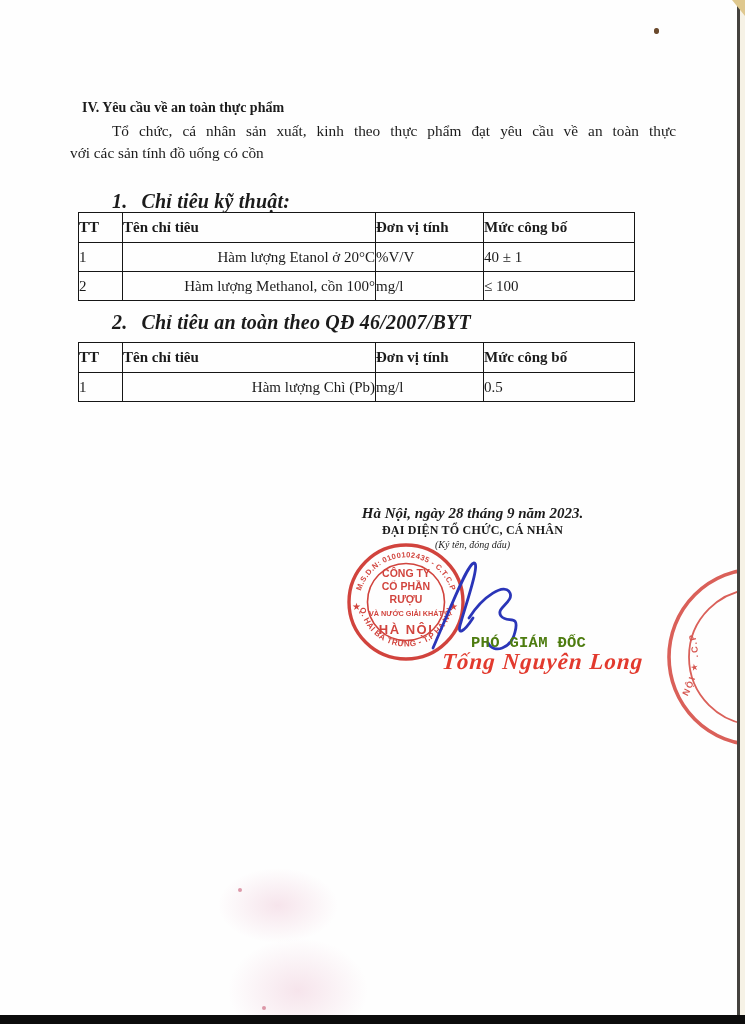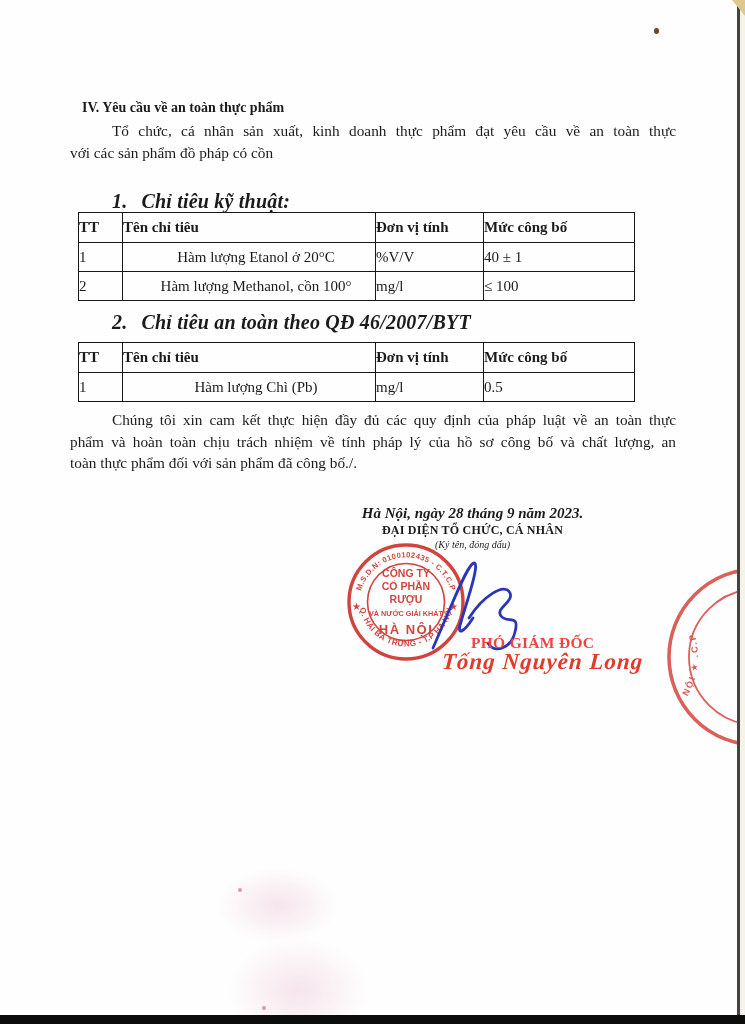--- a/index.html
+++ b/index.html
@@ -41,34 +41,35 @@
   }
   .t1 { top: 212px; }
   .t2 { top: 342px; }
   table.spec td, table.spec th {
     border: 1.6px solid #161616;
     height: 29px; vertical-align: middle;
     font-weight: normal; text-align: left;
     background: transparent;
   }
   table.spec th { font-weight: bold; height: 30px; }
-  table.spec td.name { text-align: center; padding-left: 14px; }
+  table.spec td.name { text-align: right; padding-left: 14px; }
   col.c-tt { width: 44px; } col.c-name { width: 253px; }
   col.c-unit { width: 108px; } col.c-val { width: 151px; }
 
   
   .sig-block { left: 330px; top: 485px; width: 285px; text-align: center; margin-top: 20px; }
   .place-date { font-size: 15px; font-style: italic; font-weight: 600; }
   .rep-line { font-size: 12px; font-weight: bold; margin-top: 1px; letter-spacing: 0.2px; }
   .sign-note { font-size: 10px; font-style: italic; margin-top: 1px; }
 
   .signer-title {
     left: 471px; top: 634px;
-    font-size: 15.5px; font-weight: bold; color: #ef4444;
+    font-size: 15.5px; font-weight: bold; color: #4d7c0f;
     letter-spacing: 0.3px;
+    font-family: Liberation Mono, monospace;
   }
   .signer-name {
     left: 442px; top: 649px;
     font-size: 23px; font-style: italic; font-weight: 600; color: #e23a2e;
     letter-spacing: 1px; transform: skewX(-4deg);
   }
 
   
   .stamp-svg { left: 321px; top: 517px; opacity: 0.95; }
   .stamp-svg text, .edge-stamp-svg text {
@@ -96,22 +97,22 @@
   .pink-dot { width: 4px; height: 4px; border-radius: 50%; background: rgba(190,60,90,0.5); }
 </style>
 </head>
 <body>
 
 <div class="page">
 
   <div class="abs section-heading">IV. Yêu cầu về an toàn thực phẩm</div>
 
   <div class="abs para intro-para">
-    <div class="ln just ind">Tổ chức, cá nhân sản xuất, kinh doanh thực phẩm đạt yêu cầu về an toàn thực</div>
-    <div class="ln">với các sản phẩm đồ pháp có cồn</div>
+    <div class="ln just ind">Tổ chức, cá nhân sản xuất, kinh theo thực phẩm đạt yêu cầu về an toàn thực</div>
+    <div class="ln">với các sản tính đồ uống có cồn</div>
   </div>
 
   <div class="abs subitem sub1">
     <span class="num">1.</span><span>Chỉ tiêu kỹ thuật:</span>
   </div>
 
   <table class="spec t1">
     <colgroup>
         <col class="c-tt">
         <col class="c-name">
@@ -160,25 +161,20 @@
     </tr>
     <tr>
       <td>1</td>
       <td class="name">Hàm lượng Chì (Pb)</td>
       <td>mg/l</td>
       <td>0.5</td>
     </tr>
   </tbody>
     </table>
 
-  <div class="abs para commit-para">
-    <div class="ln just ind">Chúng tôi xin cam kết thực hiện đầy đủ các quy định của pháp luật về an toàn thực</div>
-    <div class="ln just">phẩm và hoàn toàn chịu trách nhiệm về tính pháp lý của hồ sơ công bố và chất lượng, an</div>
-    <div class="ln">toàn thực phẩm đối với sản phẩm đã công bố./.</div>
-  </div>
 
   <div class="abs sig-block">
     <div class="place-date">Hà Nội, ngày 28  tháng 9 năm 2023.</div>
     <div class="rep-line">ĐẠI DIỆN TỔ CHỨC, CÁ NHÂN</div>
     <div class="sign-note">(Ký tên, đóng dấu)</div>
   </div>
 
   <svg class="abs stamp-svg" width="170" height="170" viewBox="0 0 170 170">
     <circle cx="85" cy="85" r="57" fill="none" stroke="#cf3a33" stroke-width="3.4"></circle>
     <circle cx="85" cy="85" r="38.5" fill="none" stroke="#cf3a33" stroke-width="1.6"></circle>

